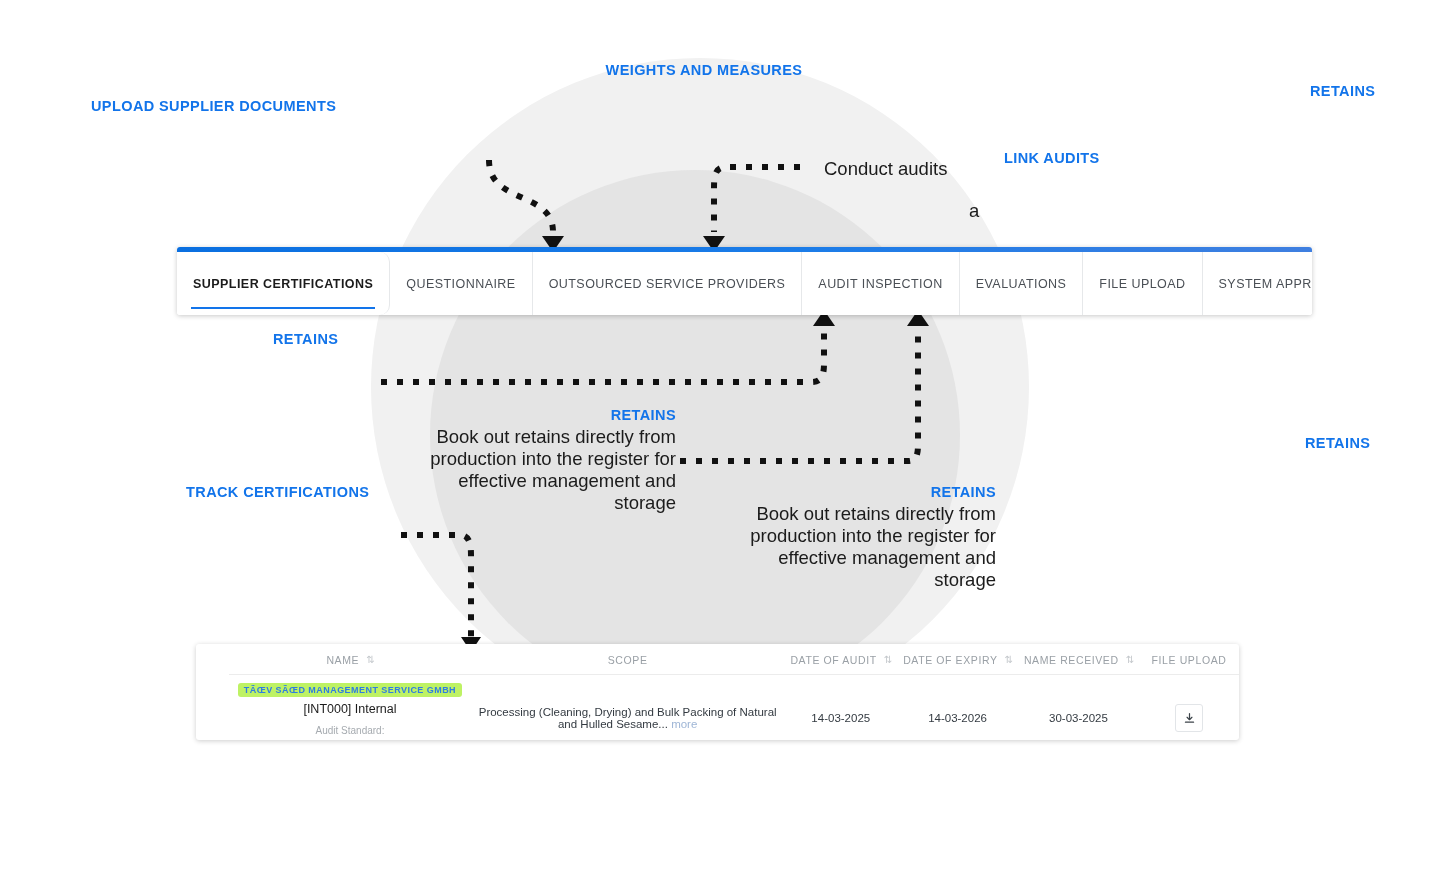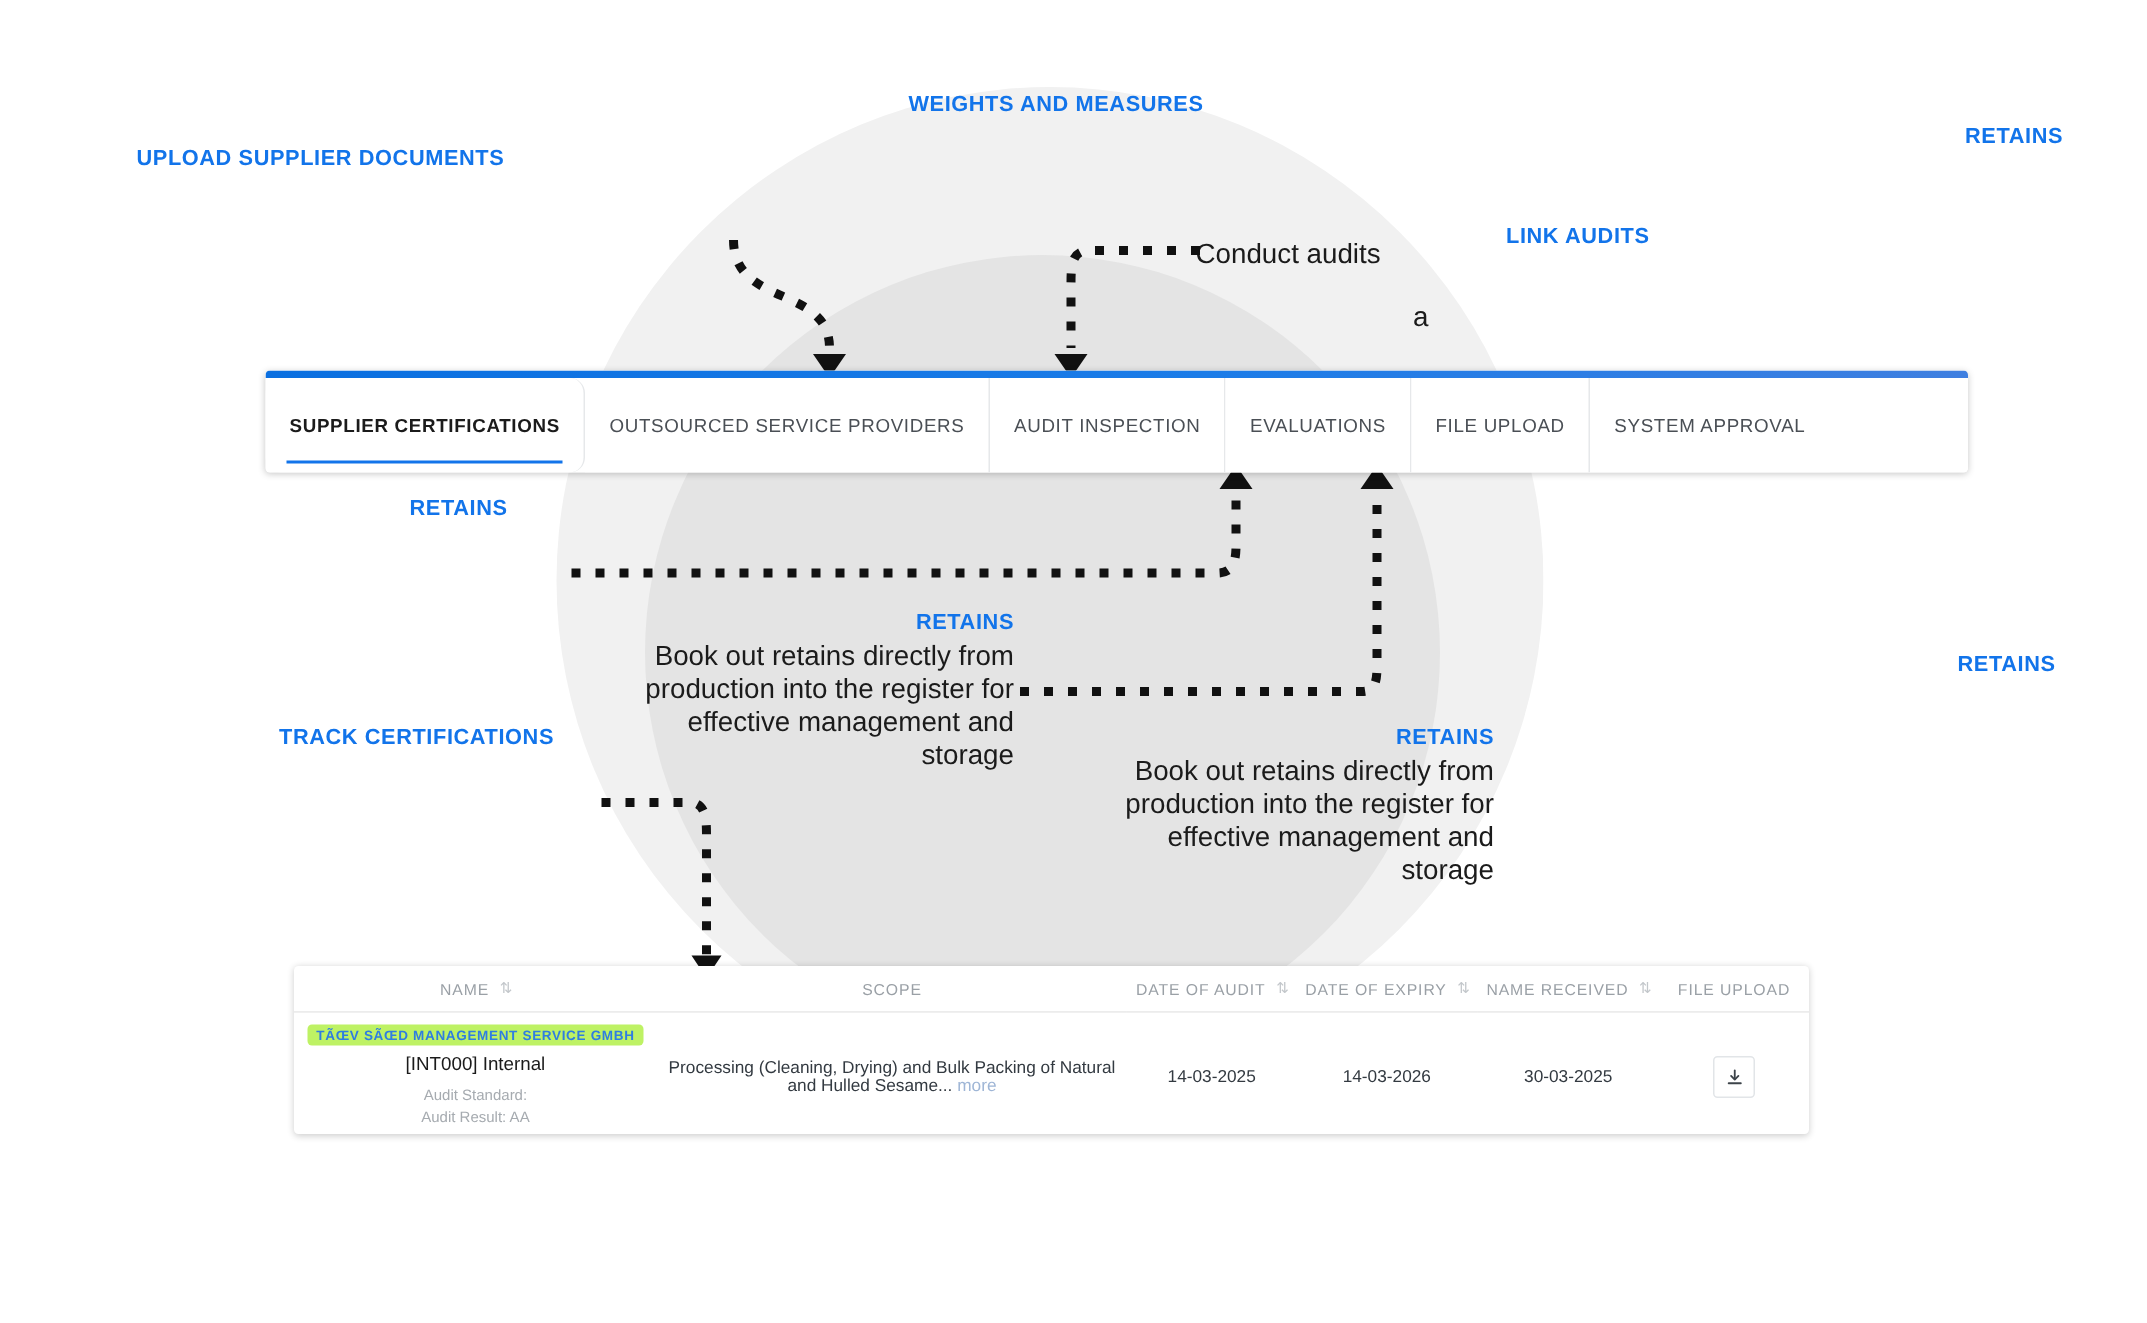--- a/index.html
+++ b/index.html
@@ -50,21 +50,21 @@
     font-size: 18.5px;
     line-height: 22px;
   }
 
   
   #c-upload        { left: 91px;   top: 98px; }
   #c-weights       { left: 578px;  top: 62px;  width: 252px; text-align: center; }
   #c-weights .kicker { margin-bottom: 4px; }
   #c-retains-tr    { left: 1310px; top: 83px; }
   #c-link-audits   { left: 1004px; top: 150px; text-align: center; }
-  #c-conduct       { left: 797px;  top: 158px; width: 240px; }
+  #c-conduct       { left: 824px;  top: 158px; width: 240px; }
   #c-conduct .body { white-space: nowrap; }
   #c-conduct .body2 { margin-top: 20px; padding-left: 145px; }
   #c-retains-l     { left: 273px;  top: 331px; }
   #c-retains-mid   { left: 426px;  top: 407px; width: 250px; text-align: right; }
   #c-retains-mid .kicker { margin-bottom: 3px; }
   #c-retains-r     { left: 746px;  top: 484px; width: 250px; text-align: right; }
   #c-retains-r .kicker { margin-bottom: 3px; }
   #c-track         { left: 186px;  top: 484px; }
   #c-retains-rr    { left: 1305px; top: 435px; }
 
@@ -141,26 +141,27 @@
     height: 2px;
     background: #1274ea;
   }
 
   
   #table-panel {
     position: absolute;
     left: 196px;
     top: 644px;
     width: 1010px;
-    height: 112px;
+    height: 96px;
     background: #ffffff;
     border-radius: 3px;
     box-shadow: 0 1px 5px rgba(0,0,0,0.20);
     z-index: 6;
     overflow: hidden;
+    padding-left: 33px;
   }
   #table-panel table {
     width: 100%;
     border-collapse: collapse;
   }
   #table-panel thead th {
     font-size: 10.5px;
     letter-spacing: 0.6px;
     color: #9aa0a6;
     font-weight: 400;
@@ -303,20 +304,23 @@
 
       <path d="M471,652 l-10,-15 h20 z"></path>
     </g>
   </svg>
 
   <div id="tabbar">
     <div class="accent"></div>
     <div class="tabs" id="tabs-container">
         <div class="tab active">
           <span>SUPPLIER CERTIFICATIONS</span>
+        </div>
+        <div class="tab">
+          <span>QUESTIONNAIRE</span>
         </div>
         <div class="tab">
           <span>OUTSOURCED SERVICE PROVIDERS</span>
         </div>
         <div class="tab">
           <span>AUDIT INSPECTION</span>
         </div>
         <div class="tab">
           <span>EVALUATIONS</span>
         </div>

